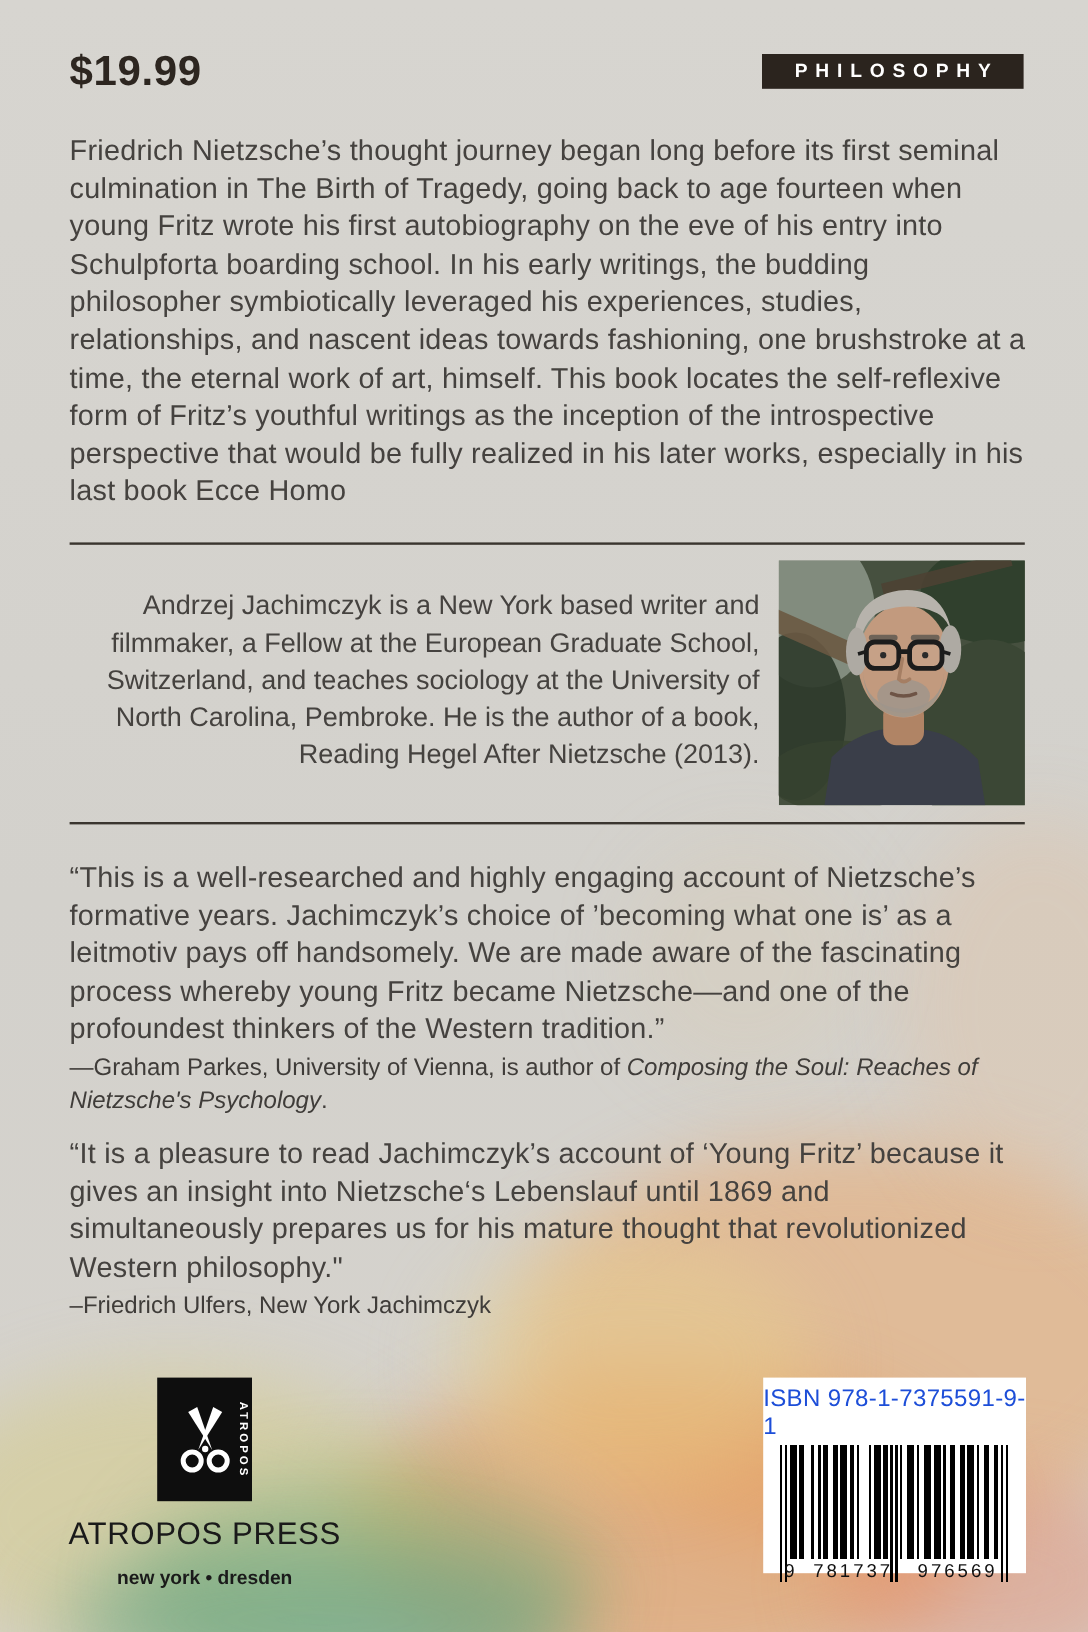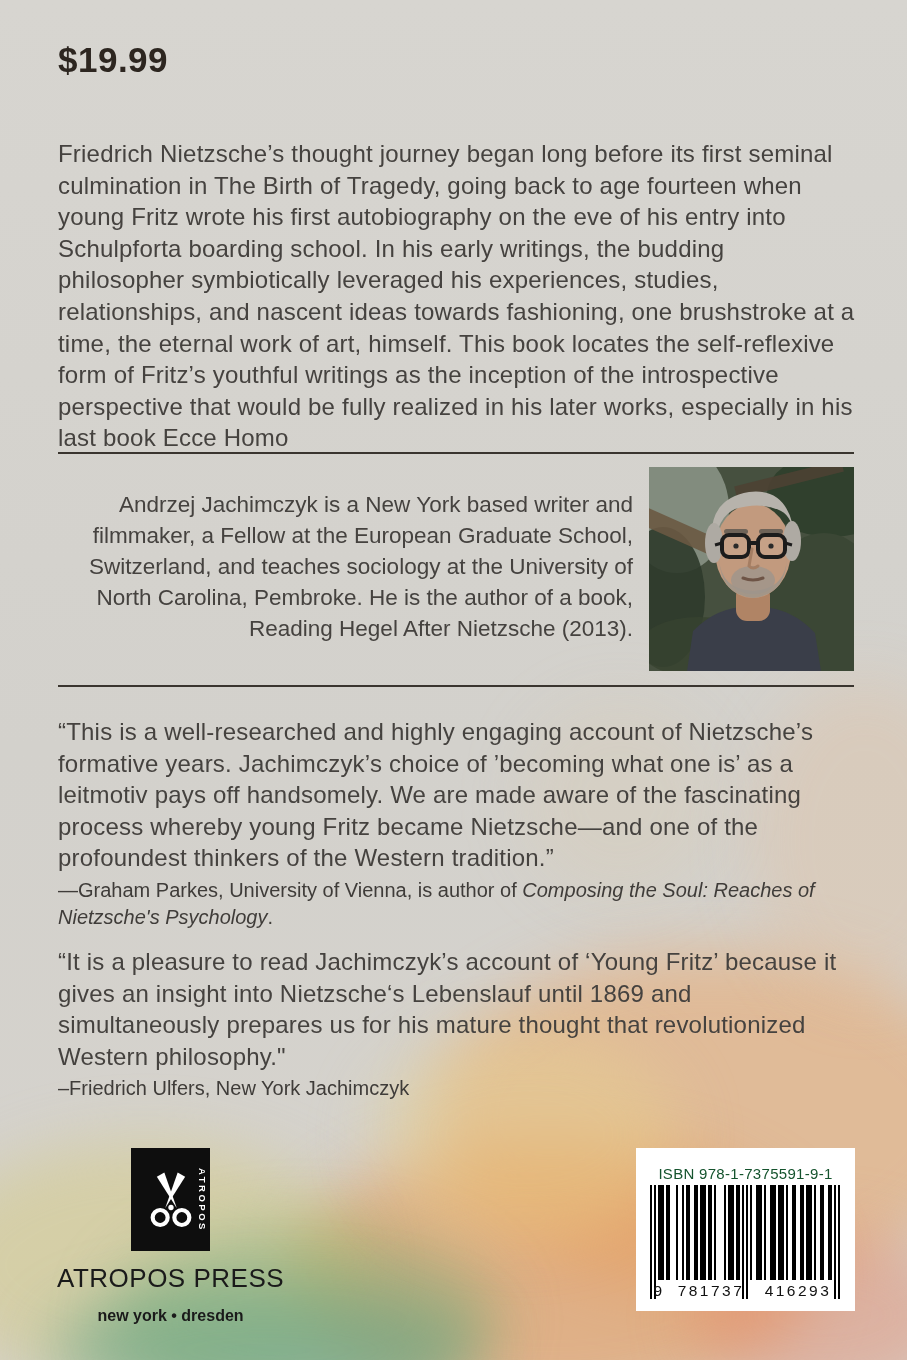--- a/index.html
+++ b/index.html
@@ -32,21 +32,21 @@
   .badge {
     position:absolute; left:635px; top:45px; width:218px; height:29px;
     background:#2b241e; color:#ffffff;
     display:flex; align-items:center; justify-content:center;
     font-size:16px; font-weight:bold; letter-spacing:6.5px; text-indent:6.5px;
   }
 
   
   .description {
     position:absolute; left:58px; top:110px; width:798px;
-    font-size:24px; line-height:31.6px; color:#45423f; letter-spacing:0.2px;margin-top:28px;
+    font-size:24px; line-height:31.6px; color:#45423f; letter-spacing:0.2px;
   }
   .rule { position:absolute; left:58px; width:796px; border:0; border-top:2px solid #3a352f; margin:0; }
   .rule1 { top:452px; }
   .rule2 { top:685px; }
 
   .bio-row {
     position:absolute; left:58px; top:467px; width:796px;
     display:flex; gap:16px; align-items:flex-start;
   }
   .bio-text {
@@ -77,21 +77,21 @@
   }
   .pub-name { font-size:26px; font-weight:normal; color:#1a1a1a; letter-spacing:0.5px; }
   .pub-cities { font-size:16px; font-weight:bold; color:#1a1a1a; margin-top:13px; }
 
   
   .isbn-panel {
     position:absolute; left:636px; top:1148px; width:219px; height:163px;
     background:#ffffff; display:flex; flex-direction:column; align-items:center;
     padding-top:7px;
   }
-  .isbn-label { font-size:15px; color:#14532d; letter-spacing:0.3px;margin-top:10px; }
+  .isbn-label { font-size:20px; color:#1d4ed8; letter-spacing:0.3px; }
   .barcode-wrap { position:relative; width:200px; height:130px; margin-top:3px; }
   .barcode-svg { position:absolute; left:0; top:0; }
   .barcode-digits {
     position:absolute; left:8px; right:4px; top:96px; height:20px;
     display:flex; align-items:center;
     font-size:15.5px; color:#111; font-family:"Liberation Sans",sans-serif;
   }
   .bd-first { width:14px; }
   .bd-grp { flex:1; text-align:center; letter-spacing:2.5px; background:transparent; }
 </style>
@@ -105,20 +105,21 @@
 <div class="wc wc5"></div>
 <div class="wc wc6"></div>
 <div class="wc wc7"></div>
 <div class="wc wc8"></div>
 <div class="wc wc9"></div>
 
 <div class="content">
 
   <div class="price">$19.99</div>
 
+  <div class="badge">PHILOSOPHY</div>
 
   <div class="description">Friedrich Nietzsche’s thought journey began long before its first seminal culmination in The Birth of Tragedy, going back to age fourteen when young Fritz wrote his first autobiography on the eve of his entry into Schulpforta boarding school. In his early writings, the budding philosopher symbiotically leveraged his experiences, studies, relationships, and nascent ideas towards fashioning, one brushstroke at a time, the eternal work of art, himself. This book locates the self-reflexive form of Fritz’s youthful writings as the inception of the introspective perspective that would be fully realized in his later works, especially in his last book Ecce Homo</div>
 
   <hr class="rule rule1">
 
   <div class="bio-row">
     <div class="bio-text">Andrzej Jachimczyk is a New York based writer and filmmaker, a Fellow at the European Graduate School, Switzerland, and teaches sociology at the University of North Carolina, Pembroke. He is the author of a book, Reading Hegel After Nietzsche (2013).</div>
     <svg class="photo" viewBox="0 0 205 204" preserveAspectRatio="none">
       <rect x="0" y="0" width="205" height="204" fill="#46503f"></rect>
       <ellipse cx="28" cy="42" rx="52" ry="64" fill="#8d968a" opacity="0.85"></ellipse>
@@ -241,18 +242,18 @@
           <rect x="174" y="0" width="2" height="95"></rect>
           <rect x="176" y="0" width="2" height="95"></rect>
           <rect x="182" y="0" width="2" height="95"></rect>
           <rect x="184" y="0" width="2" height="95"></rect>
           <rect x="188" y="0" width="2" height="114"></rect>
           <rect x="192" y="0" width="2" height="114"></rect>
         </svg>
       <div class="barcode-digits">
         <span class="bd-first">9</span>
         <span class="bd-grp">781737</span>
-        <span class="bd-grp">416293</span>
+        <span class="bd-grp">976569</span>
       </div>
     </div>
   </div>
 
 </div>
 
 </body></html>

